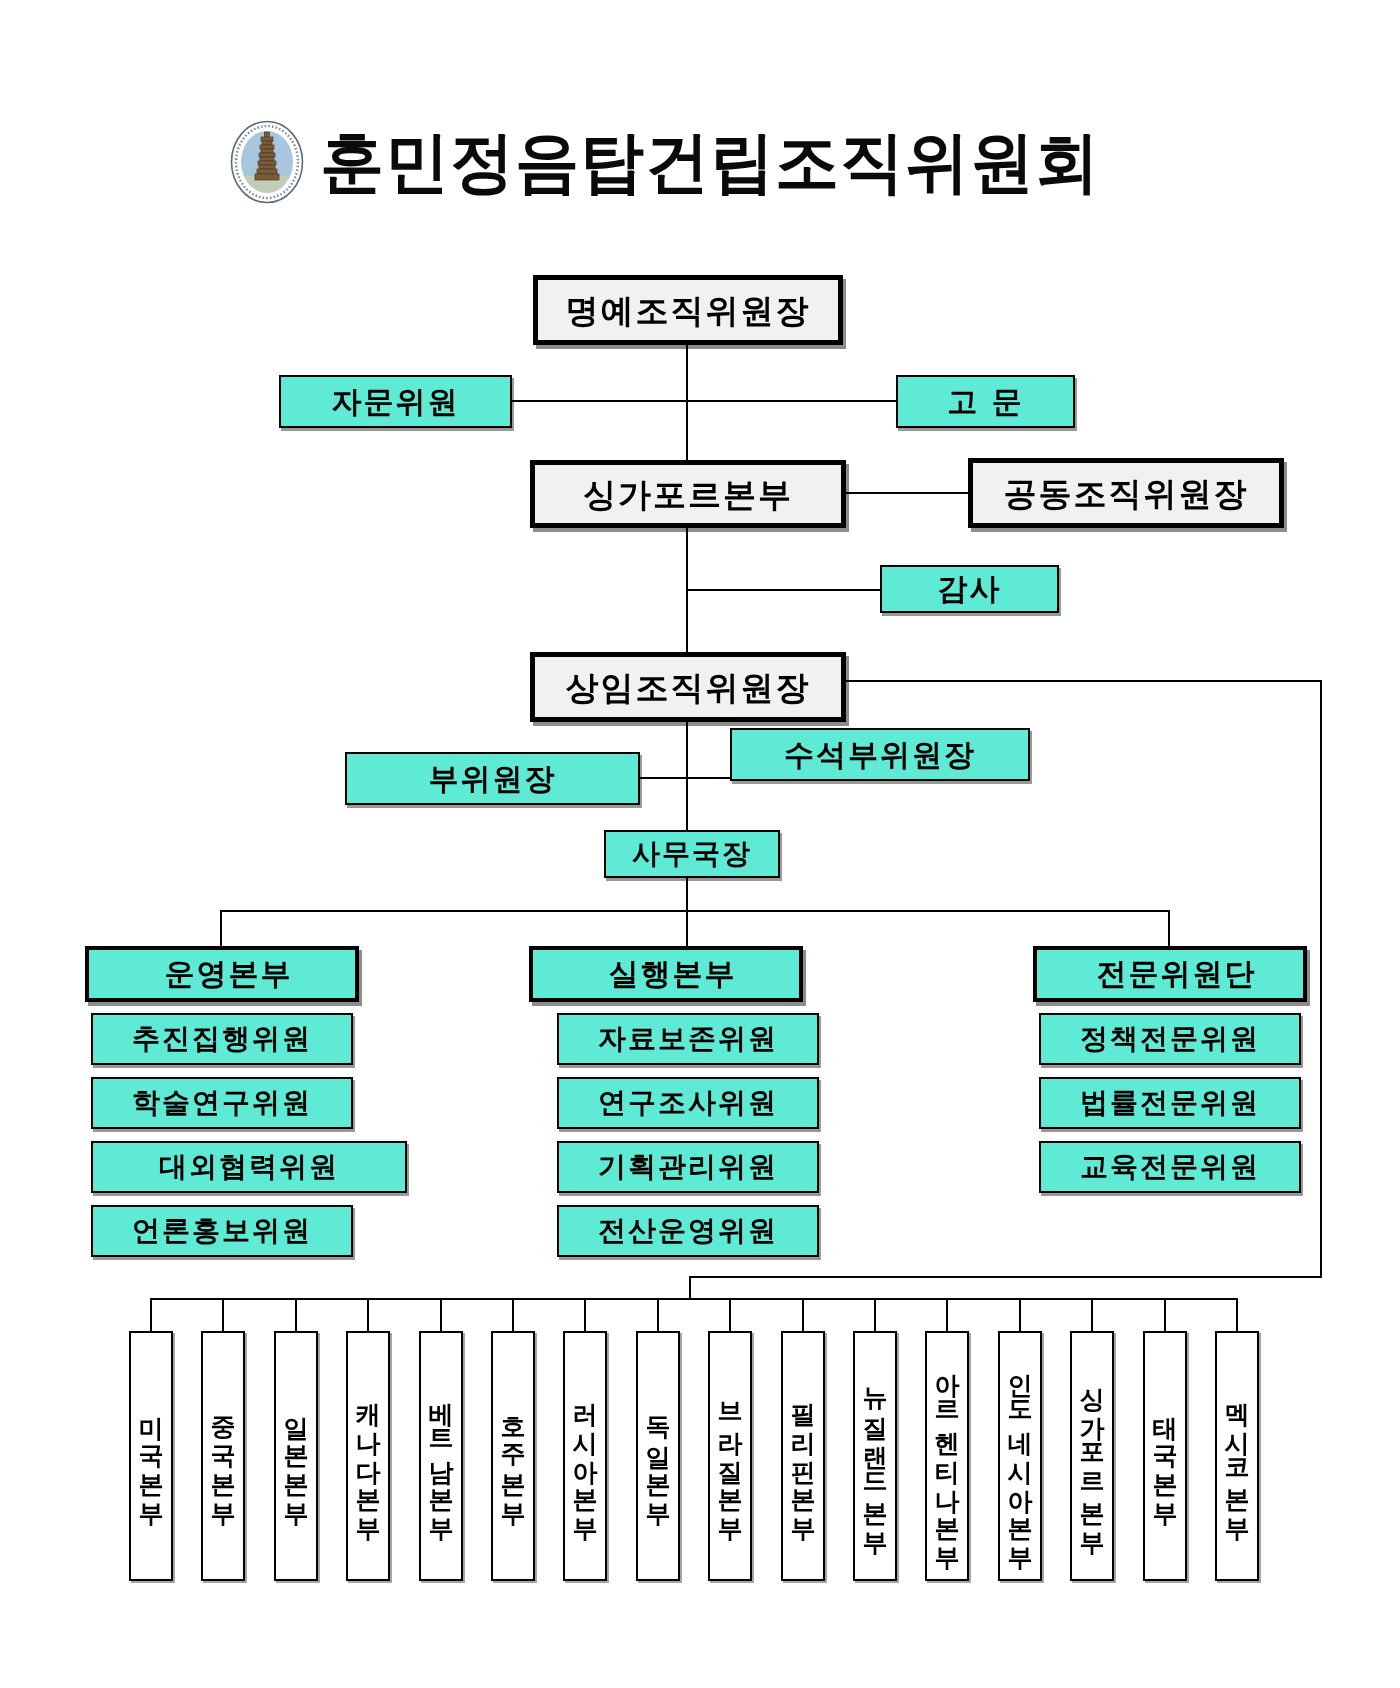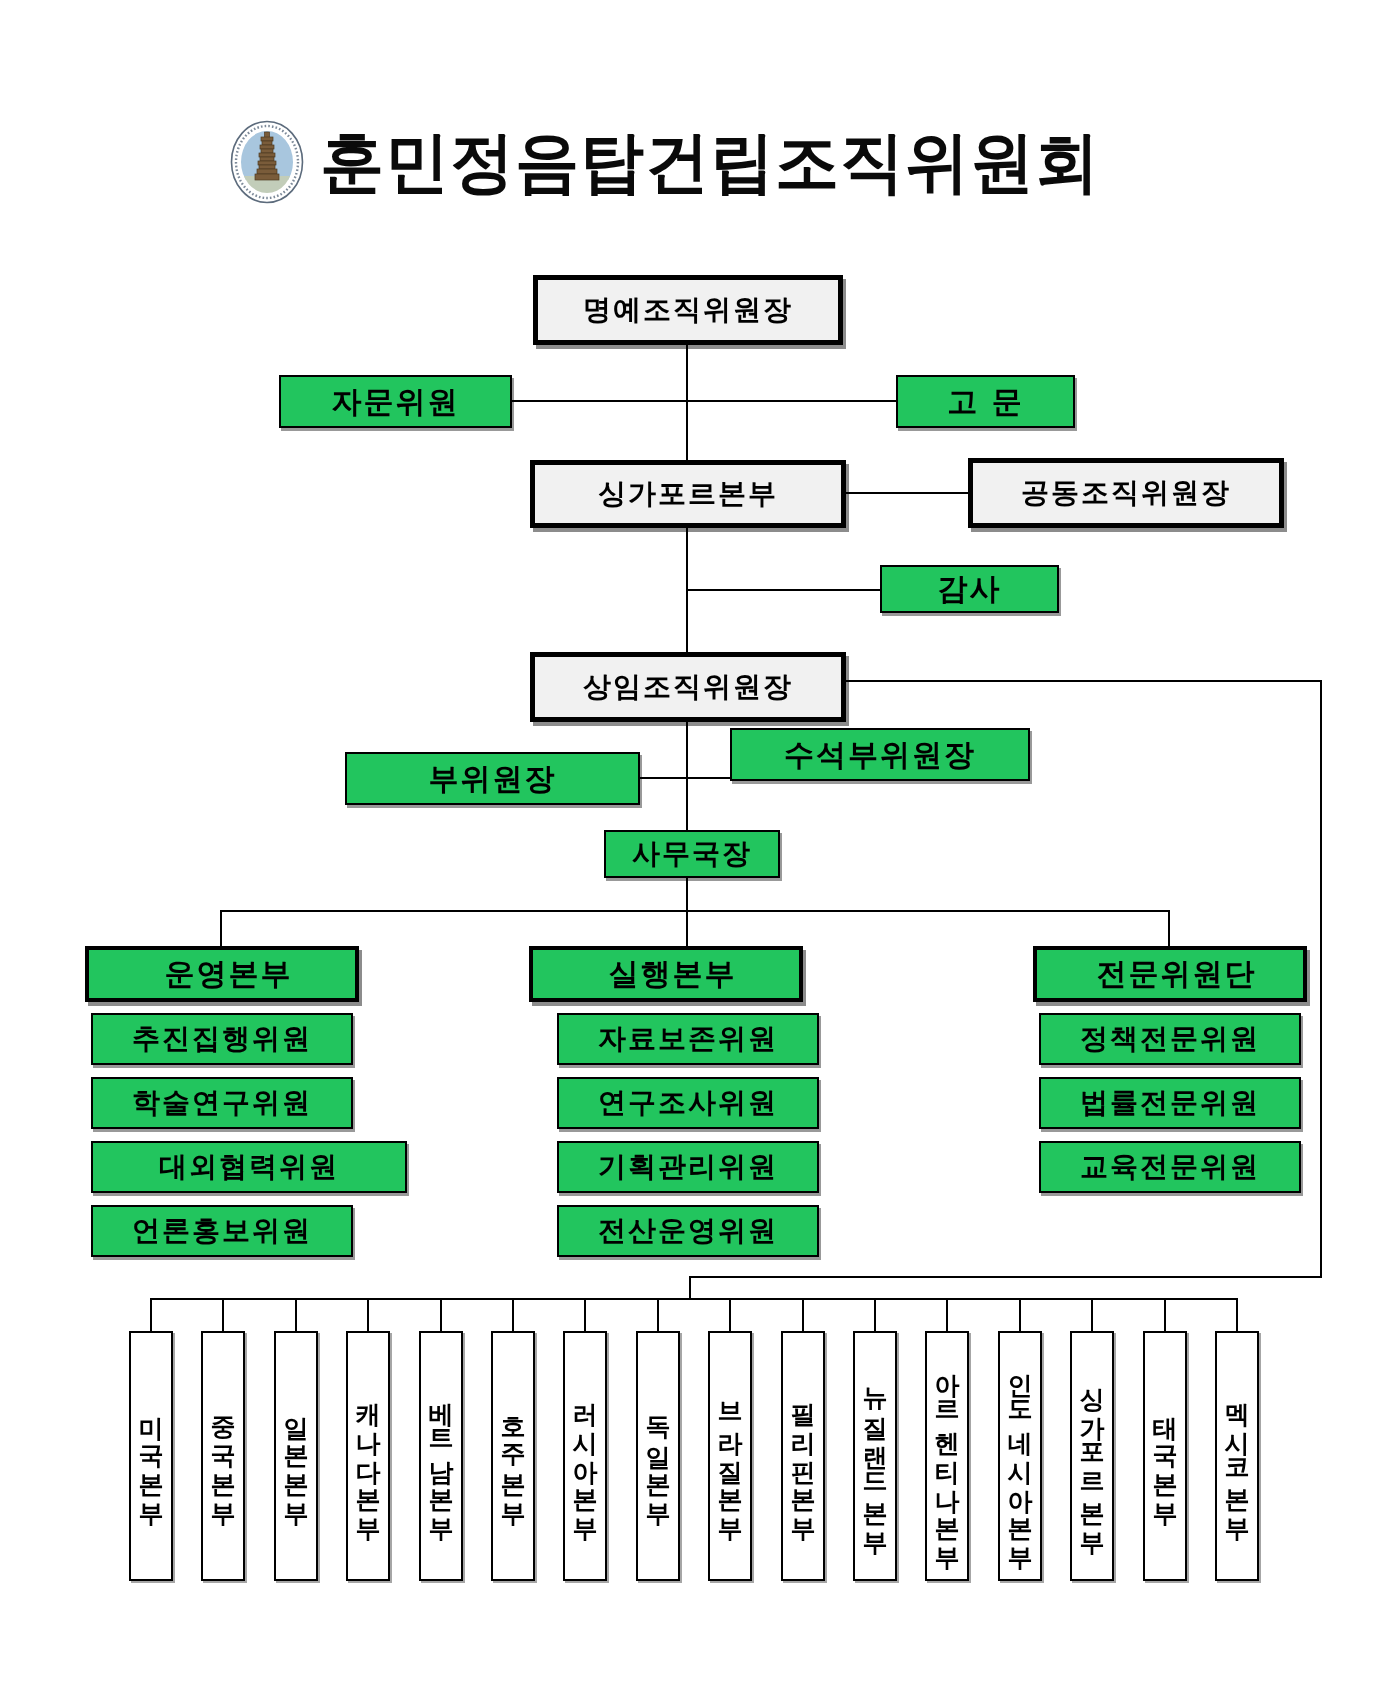--- a/index.html
+++ b/index.html
@@ -10,28 +10,28 @@
   }
   
   #brand{position:absolute;left:230px;top:112px;width:1100px;height:100px;display:flex;align-items:center;}
   #brand .logo{width:74px;height:84px;flex:0 0 auto;margin-right:16px;}
   #brand .title{
     font-size:64px;font-weight:900;color:#0a0a0a;letter-spacing:1px;
     white-space:nowrap;transform:scaleY(1.04);
   }
   
   .box{
-    position:absolute;box-sizing:border-box;background:#22c55e;color:#000;
+    position:absolute;box-sizing:border-box;background:#5eead4;color:#000;
     border:2px solid #000;display:flex;align-items:center;justify-content:center;
     font-weight:bold;text-align:center;line-height:1;letter-spacing:2px;
     box-shadow:2px 3px 0 rgba(0,0,0,.40);
   }
   .gray{background:#f1f1f1;border-width:5px;box-shadow:3px 4px 0 rgba(0,0,0,.45);}
   .hdr{border-width:4px;box-shadow:3px 4px 0 rgba(0,0,0,.45);padding-left:13px;}
-  .f34{font-size:28px;font-family:Liberation Serif, serif;}
+  .f34{font-size:33px;}
   .f30{font-size:30px;}
   .f28{font-size:28px;}
   
   .hline,.vline{position:absolute;background:#000;}
   .hline{height:2px;}
   .vline{width:2px;}
   
   .branch{
     position:absolute;box-sizing:border-box;width:44px;height:250px;top:1331px;
     background:#fff;border:2px solid #000;box-shadow:2px 2px 0 rgba(0,0,0,.35);

